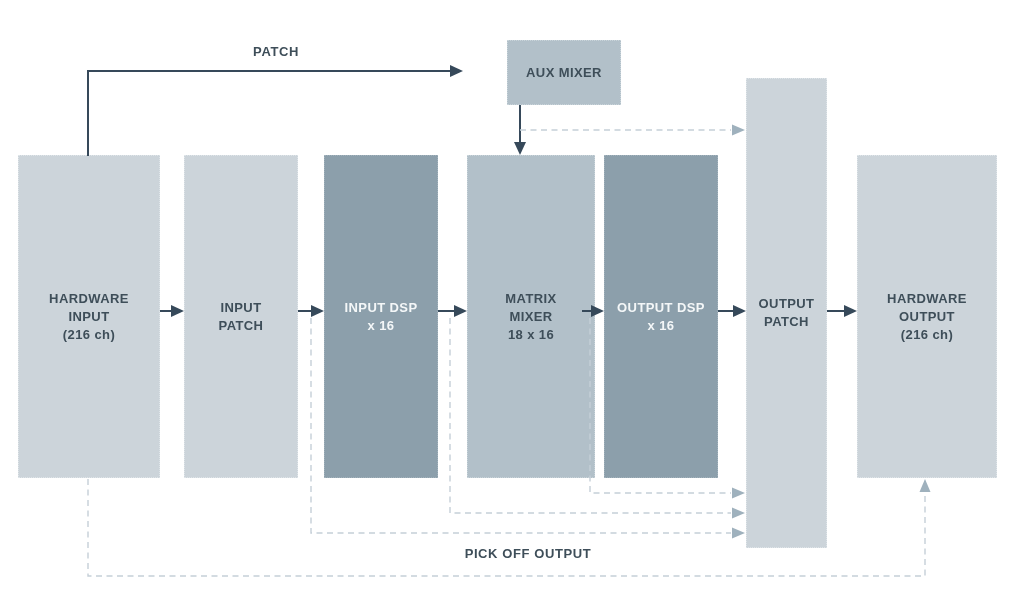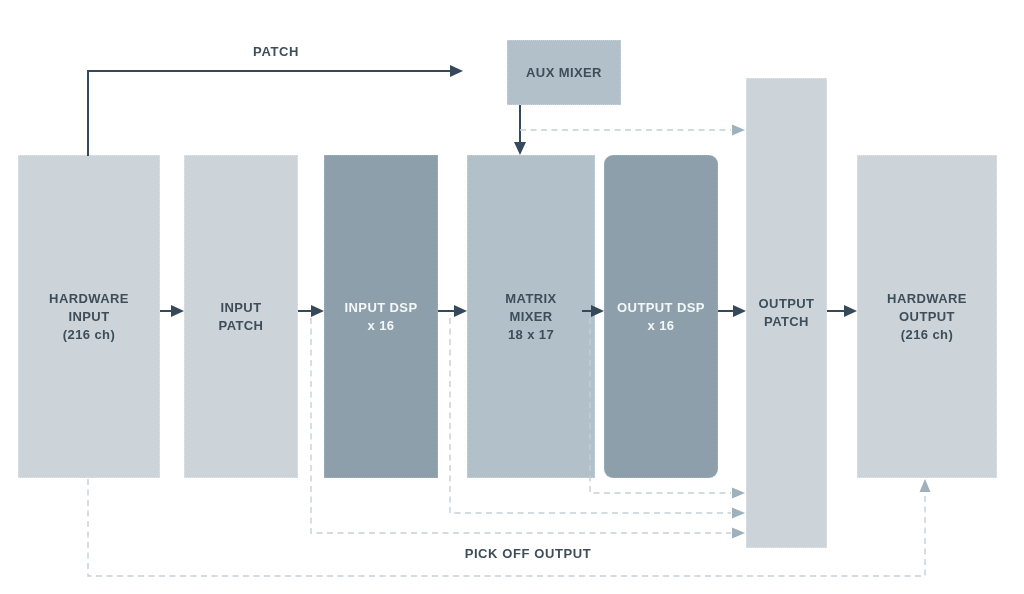--- a/index.html
+++ b/index.html
@@ -32,21 +32,21 @@
     color: #3e4e59;
   }
   .block.light  { background: #ccd4da; border: 1px dotted #dfe5e9; }
   .block.medium { background: #b2c0c9; border: 1px dotted #c9d4da; }
   .block.dark   { background: #8c9fab; border: 1px dotted #a2b2bc; color: #f4f7f8; }
 
   .b-hardware-input  { left: 18px;  top: 155px; width: 142px; height: 323px; }
   .b-input-patch     { left: 184px; top: 155px; width: 114px; height: 323px; }
   .b-input-dsp       { left: 324px; top: 155px; width: 114px; height: 323px; }
   .b-matrix-mixer    { left: 467px; top: 155px; width: 128px; height: 323px; }
-  .b-output-dsp      { left: 604px; top: 155px; width: 114px; height: 323px; border-radius: 9px; }
+  .b-output-dsp      { left: 604px; top: 155px; width: 114px; height: 323px; }
   .b-output-patch    { left: 746px; top: 78px;  width: 81px;  height: 470px; }
   .b-hardware-output { left: 857px; top: 155px; width: 140px; height: 323px; }
   .b-aux-mixer       { left: 463px; top: 40px;  width: 114px; height: 65px; margin-left: 44px; }
 
   .float-label {
     position: absolute;
     transform: translate(-50%, -50%);
     font-size: 13px;
     font-weight: 700;
     letter-spacing: 0.6px;
@@ -78,21 +78,21 @@
   </div>
 
   <div class="block dark b-input-dsp">
     <span>INPUT DSP</span>
     <span>x 16</span>
   </div>
 
   <div class="block medium b-matrix-mixer">
     <span>MATRIX</span>
     <span>MIXER</span>
-    <span>18 x 17</span>
+    <span>18 x 16</span>
   </div>
 
   <div class="block dark b-output-dsp">
     <span>OUTPUT DSP</span>
     <span>x 16</span>
   </div>
 
   <div class="block light b-output-patch">
     <span>OUTPUT</span>
     <span>PATCH</span>

